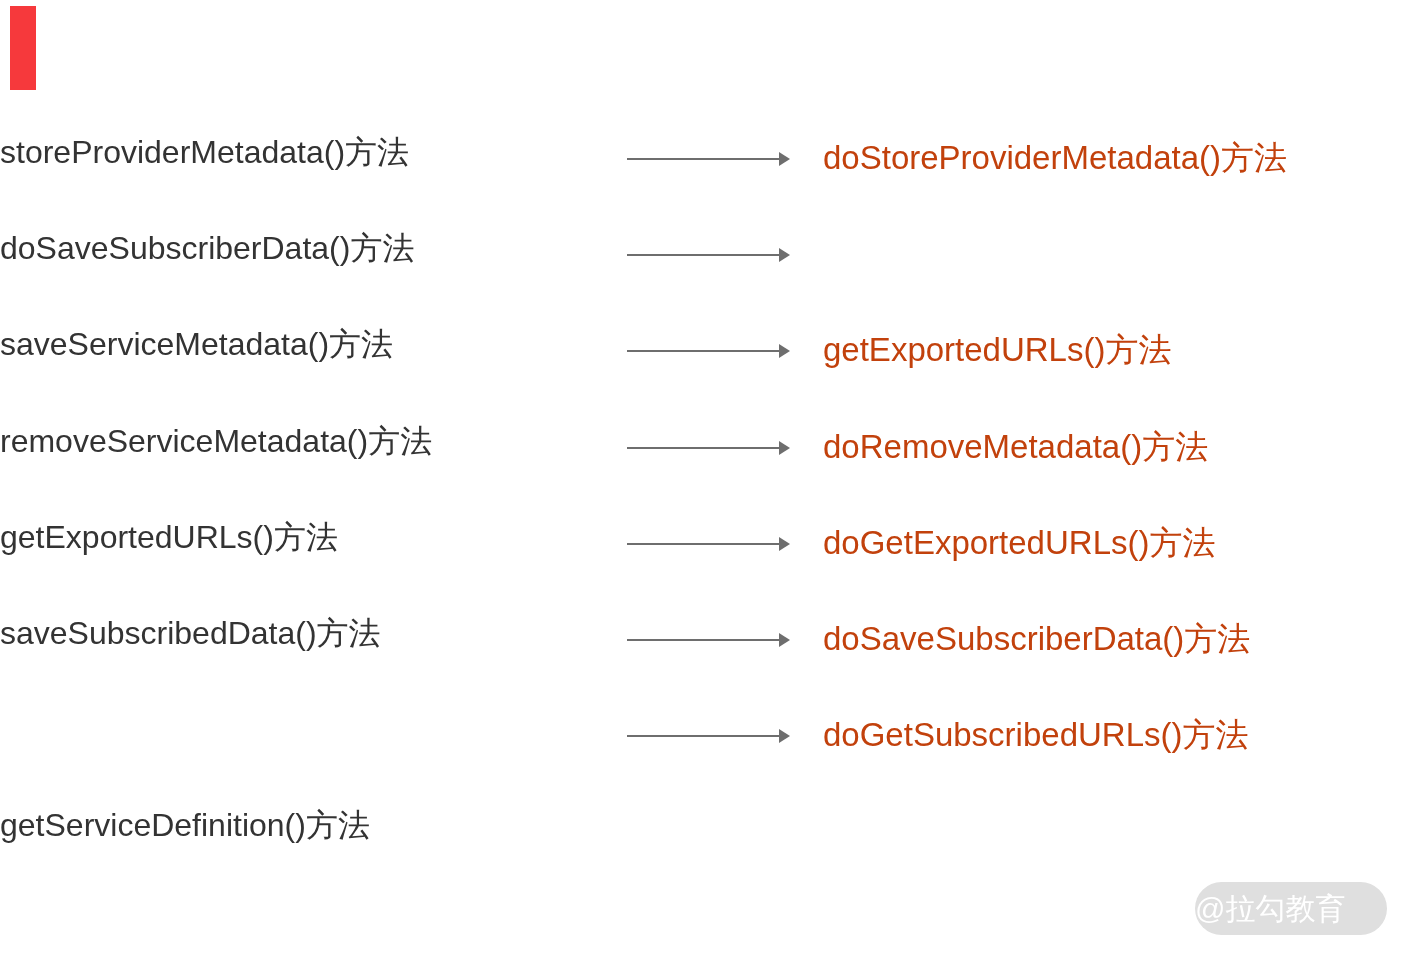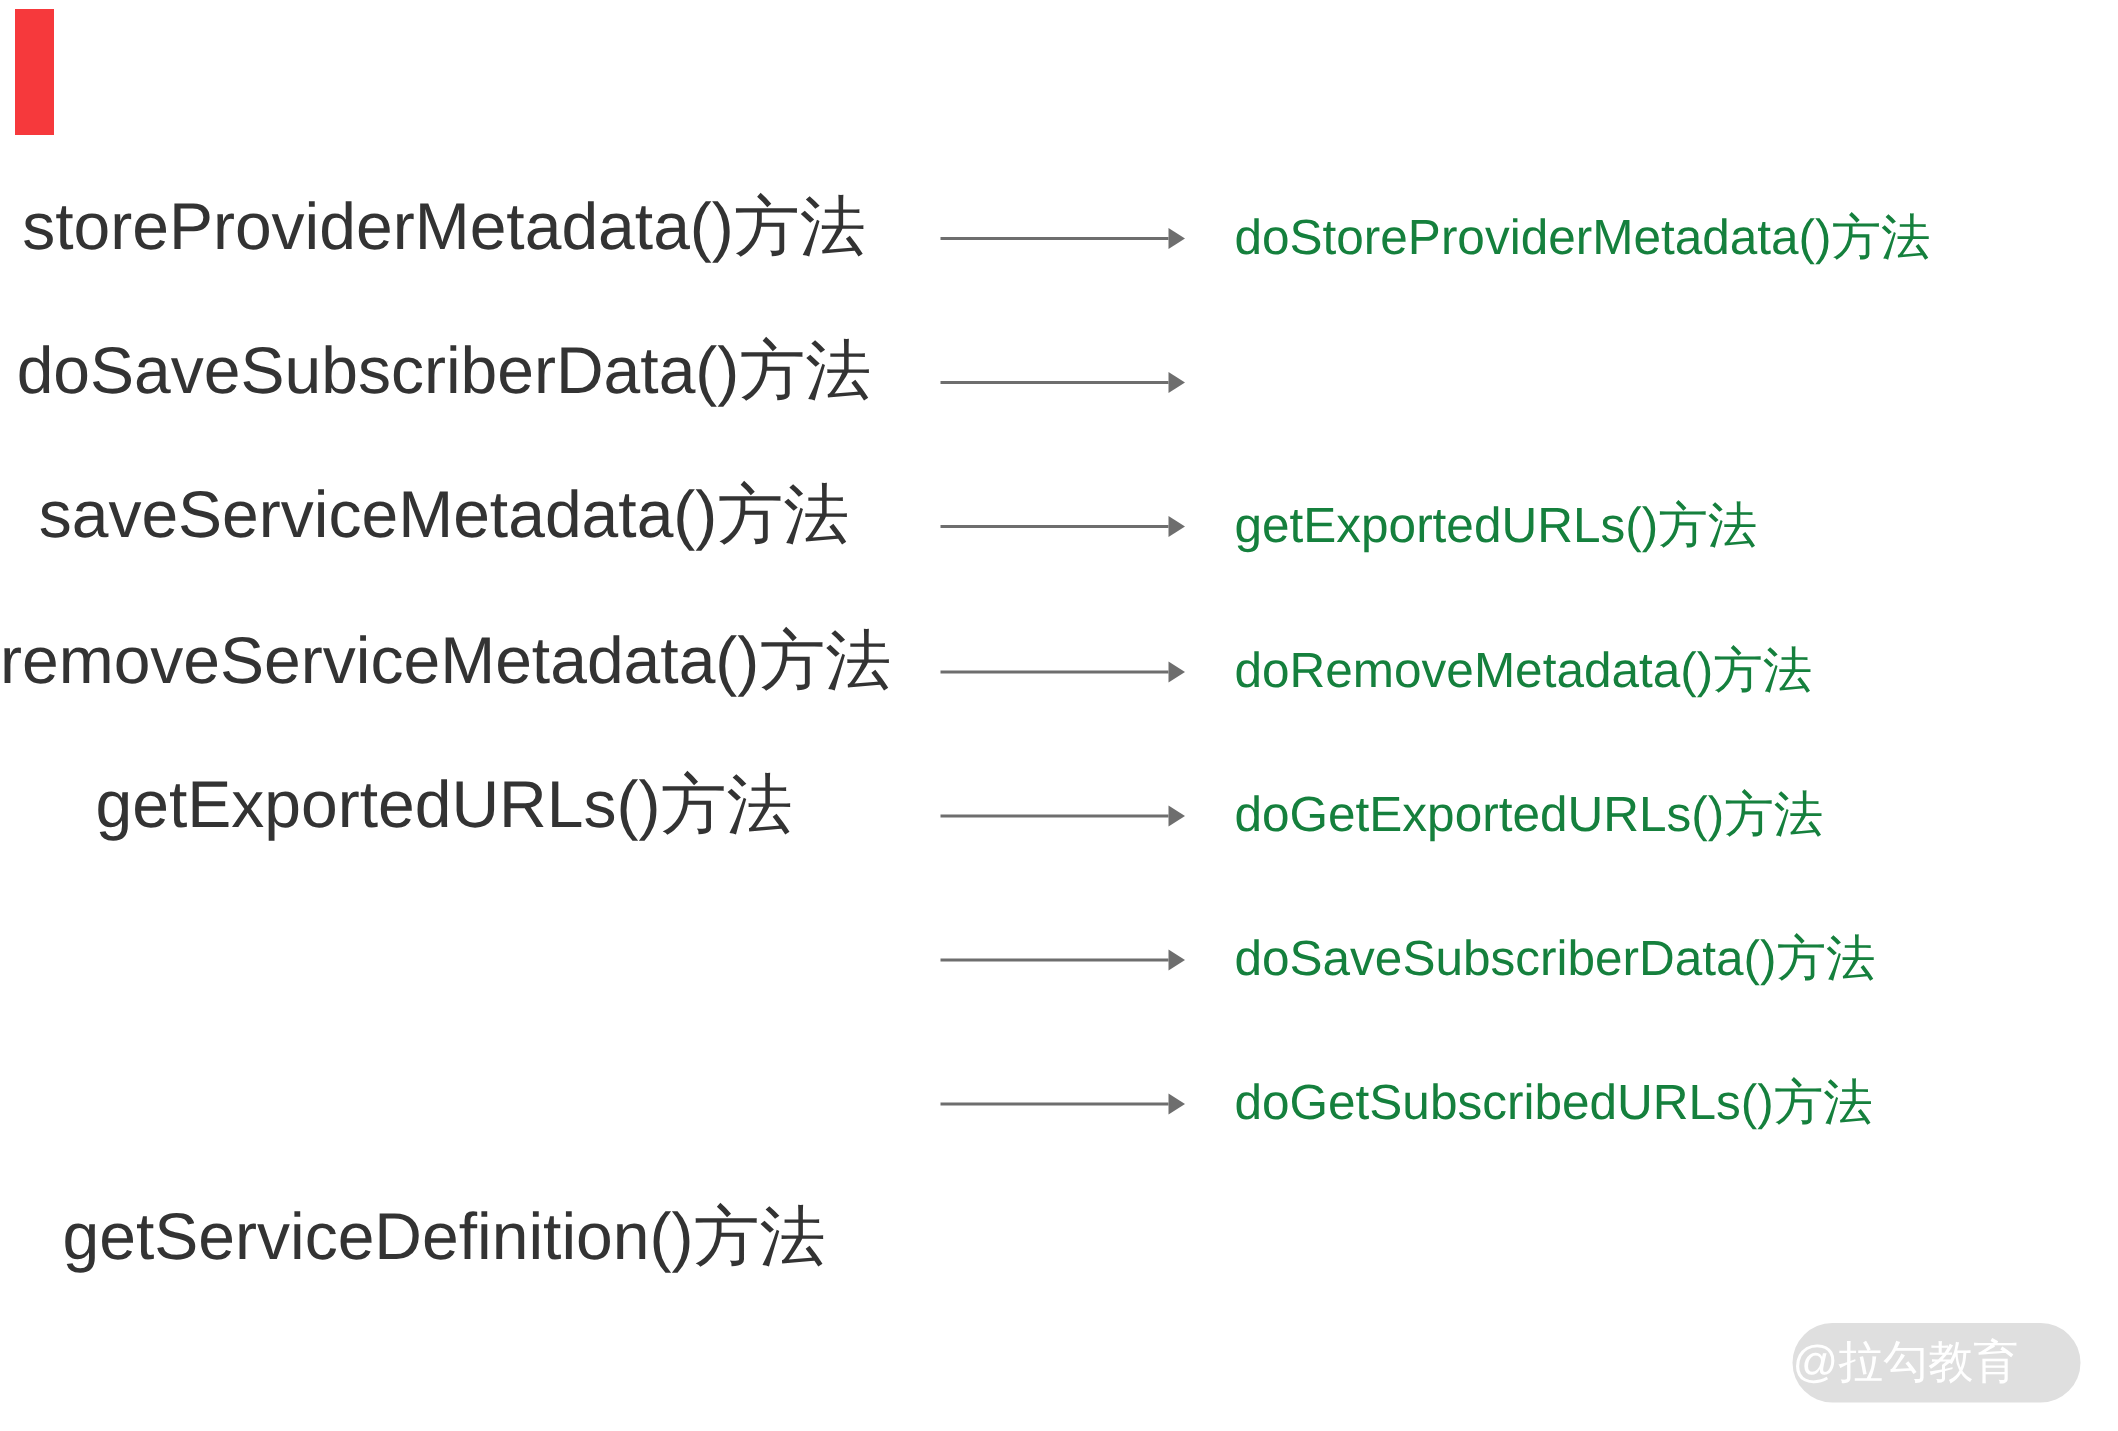--- a/index.html
+++ b/index.html
@@ -28,22 +28,22 @@
     width: 1412px;
     height: 48px;
   }
   .row .left-label {
     position: absolute;
     left: 0;
     top: 0;
     width: 592px;
     height: 48px;
     line-height: 48px;
-    text-align: center;
-    font-size: 44px;
+    text-align: left;
+    font-size: 32px;
     color: #333333;
     white-space: nowrap;
   }
   .row .arrow {
     position: absolute;
     left: 627px;
     top: 24px;
     width: 163px;
     height: 14px;
   }
@@ -65,21 +65,21 @@
     border-top: 7px solid transparent;
     border-bottom: 7px solid transparent;
   }
   .row .right-label {
     position: absolute;
     left: 823px;
     top: 6px;
     height: 48px;
     line-height: 48px;
     font-size: 33px;
-    color: #15803d;
+    color: #c2410c;
     white-space: nowrap;
   }
   .watermark {
     position: absolute;
     left: 1195px;
     top: 882px;
     width: 192px;
     height: 53px;
     border-radius: 26.5px;
     background: #dfdfdf;
@@ -132,20 +132,21 @@
 <div class="row" style="top:513px">
   <span class="left-label">getExportedURLs()方法</span>
   <div class="arrow">
       <div class="shaft"></div>
       <div class="head"></div>
     </div>
   <span class="right-label">doGetExportedURLs()方法</span>
 </div>
 
 <div class="row" style="top:609px">
+  <span class="left-label">saveSubscribedData()方法</span>
   <div class="arrow">
       <div class="shaft"></div>
       <div class="head"></div>
     </div>
   <span class="right-label">doSaveSubscriberData()方法</span>
 </div>
 
 <div class="row" style="top:705px">
   <div class="arrow">
       <div class="shaft"></div>

